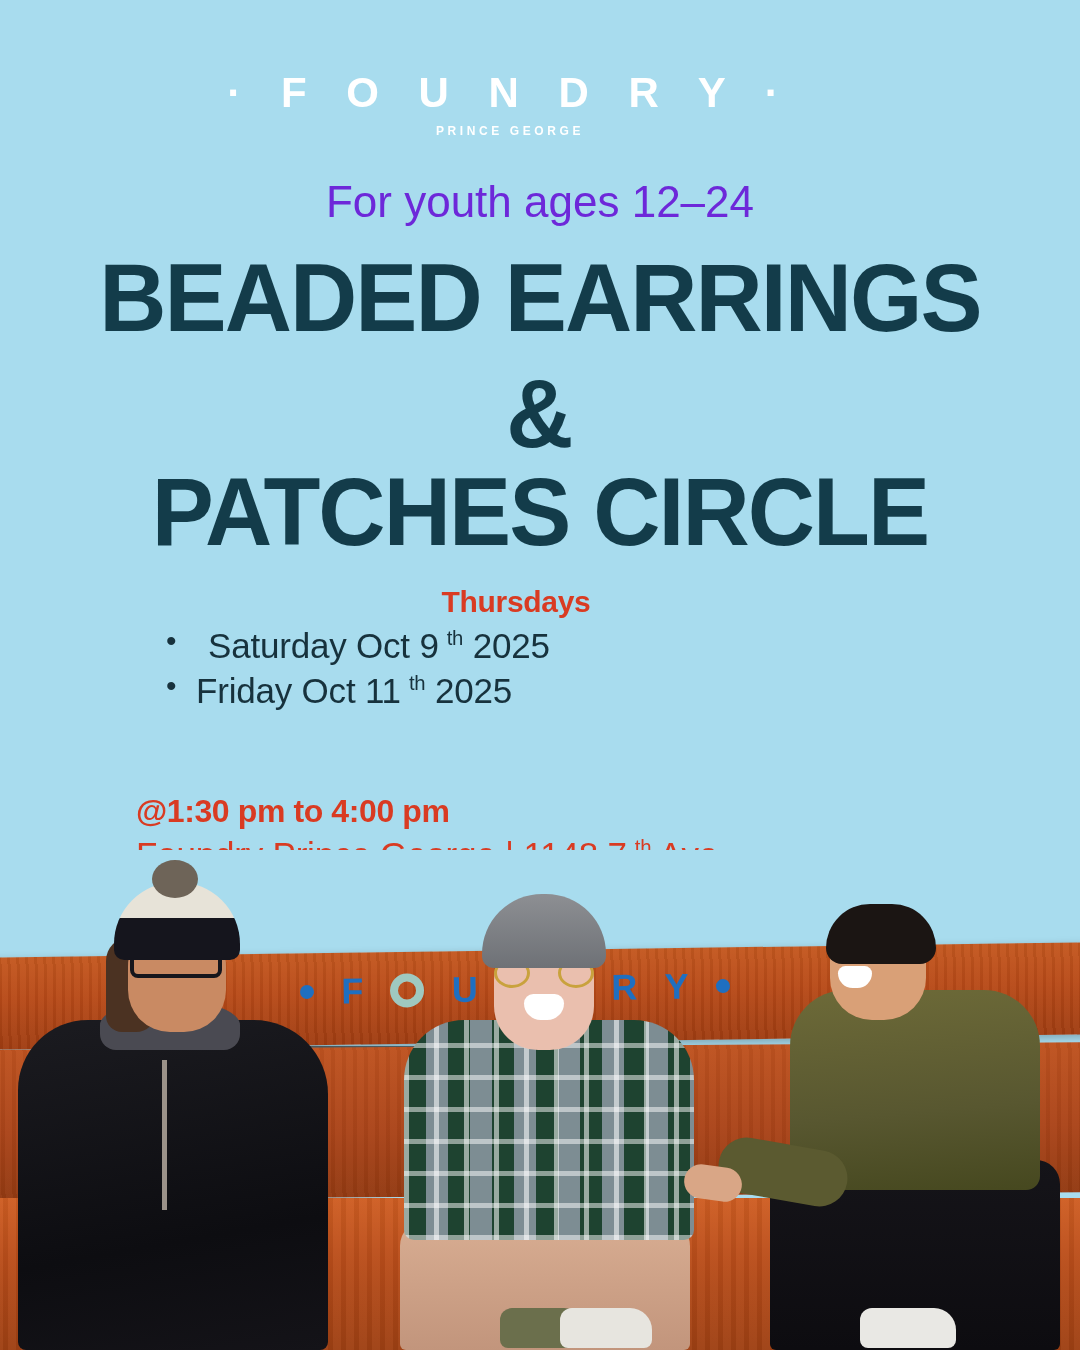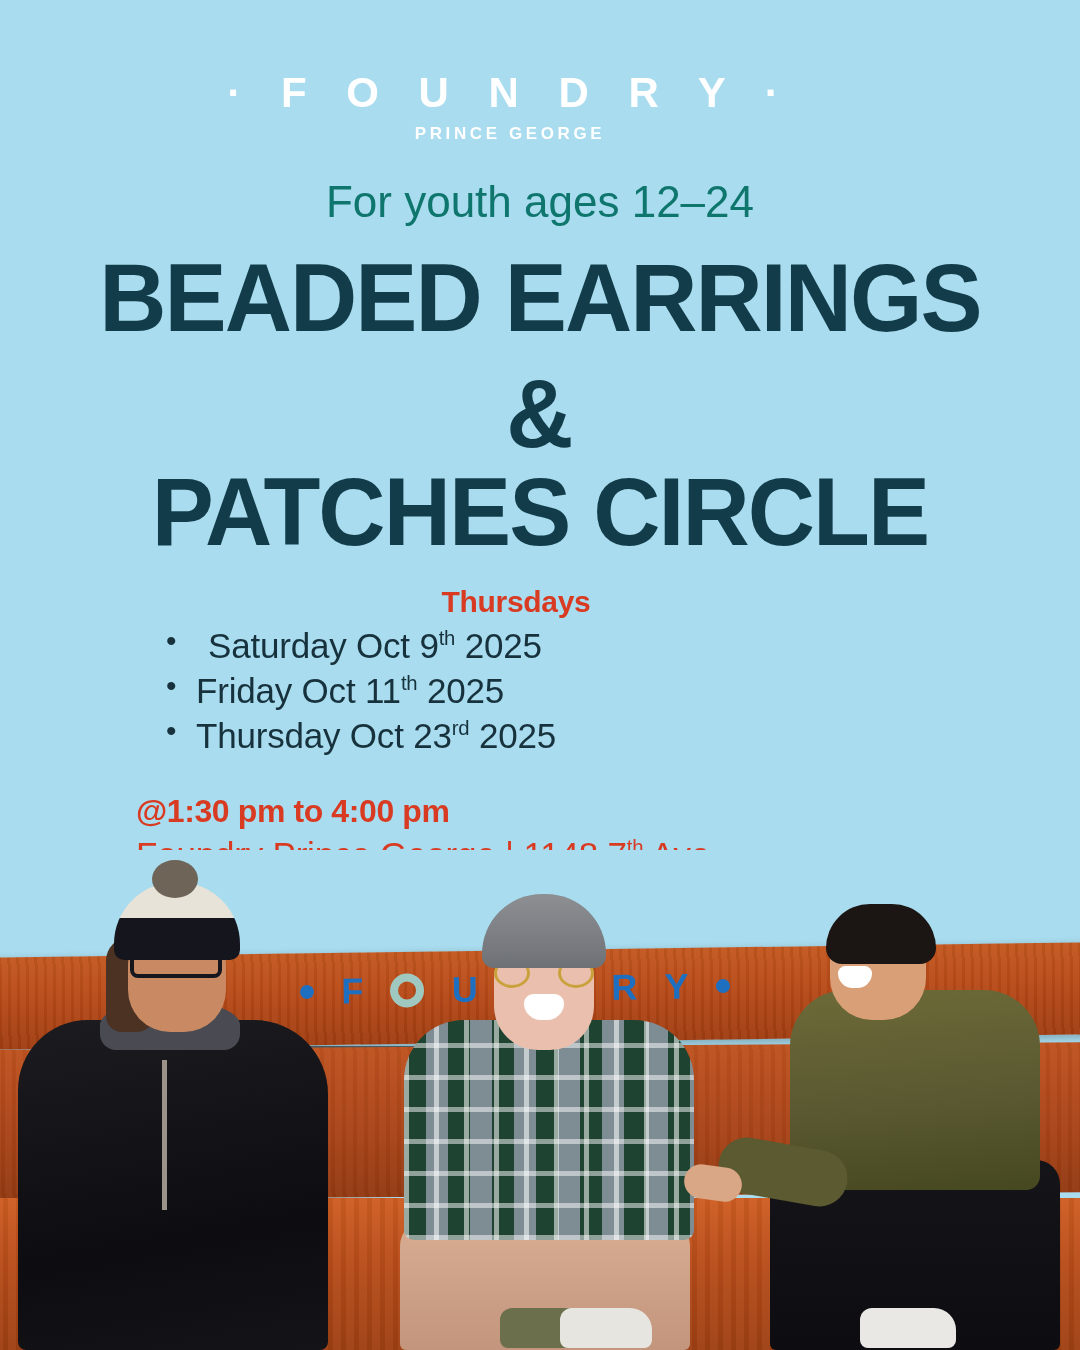--- a/index.html
+++ b/index.html
@@ -52,35 +52,35 @@
     font-size: 42px;
     letter-spacing: 14px;
     color: #ffffff;
     line-height: 1;
     white-space: nowrap;
   }
   .logo-sub {
     margin-top: 11px;
     font-family: "Liberation Sans", sans-serif;
     font-weight: bold;
-    font-size: 17px;
+    font-size: 12px;
     letter-spacing: 3.6px;
     color: #ffffff;
     line-height: 1;
   }
 
   
   .eyebrow {
     position: absolute;
     top: 178px;
     left: 0;
     width: 1080px;
     text-align: center;
     font-size: 44px;
-    color: #0f766e;
+    color: #6d28d9;
     letter-spacing: 0px;
     line-height: 1.1;
   }
   .title-1, .title-amp, .title-2 {
     position: absolute;
     left: 0;
     width: 1080px;
     text-align: center;
     color: #133c4a;
     font-family: "Liberation Sans Narrow", "Liberation Sans", sans-serif;
@@ -129,20 +129,21 @@
     left: 30px;
     top: -2px;
     font-size: 30px;
     color: #17323d;
   }
   .date-item.indent { padding-left: 72px; }
   .ord {
     font-size: 0.58em;
     vertical-align: super;
     line-height: 0;
+    margin-left: 8px;
   }
 
   
   .time-line {
     position: absolute;
     top: 794px;
     left: 136px;
     font-family: "Liberation Sans Narrow", "Liberation Sans", sans-serif;
     font-weight: bold;
     font-size: 32px;
@@ -440,21 +441,20 @@
   <div class="eyebrow">For youth ages 12–24</div>
   <div class="title-1">BEADED EARRINGS</div>
   <div class="title-amp">&amp;</div>
   <div class="title-2">PATCHES CIRCLE</div>
 
   <div class="schedule">
     <div class="sched-heading">Thursdays</div>
     <ul class="date-list" id="date-list">
         <li class="date-item indent"><span> Saturday Oct 9</span><span class="ord">th</span><span> 2025</span></li>
         <li class="date-item"><span>Friday Oct 11</span><span class="ord">th</span><span> 2025</span></li>
-        <li class="date-item"><span>Thursday Oct 23</span><span class="ord">rd</span><span> 2025</span></li>
       </ul>
   </div>
 
   <div class="time-line">@1:30 pm to 4:00 pm</div>
   <div class="location-line"><span>Foundry Prince George | 1148 7</span><span class="ord">th</span><span> Ave</span></div>
 
   <div class="photo">
     <div class="photo-sky"></div>
     <div class="bench-rail"></div>
     <div class="bench-dark"></div>

